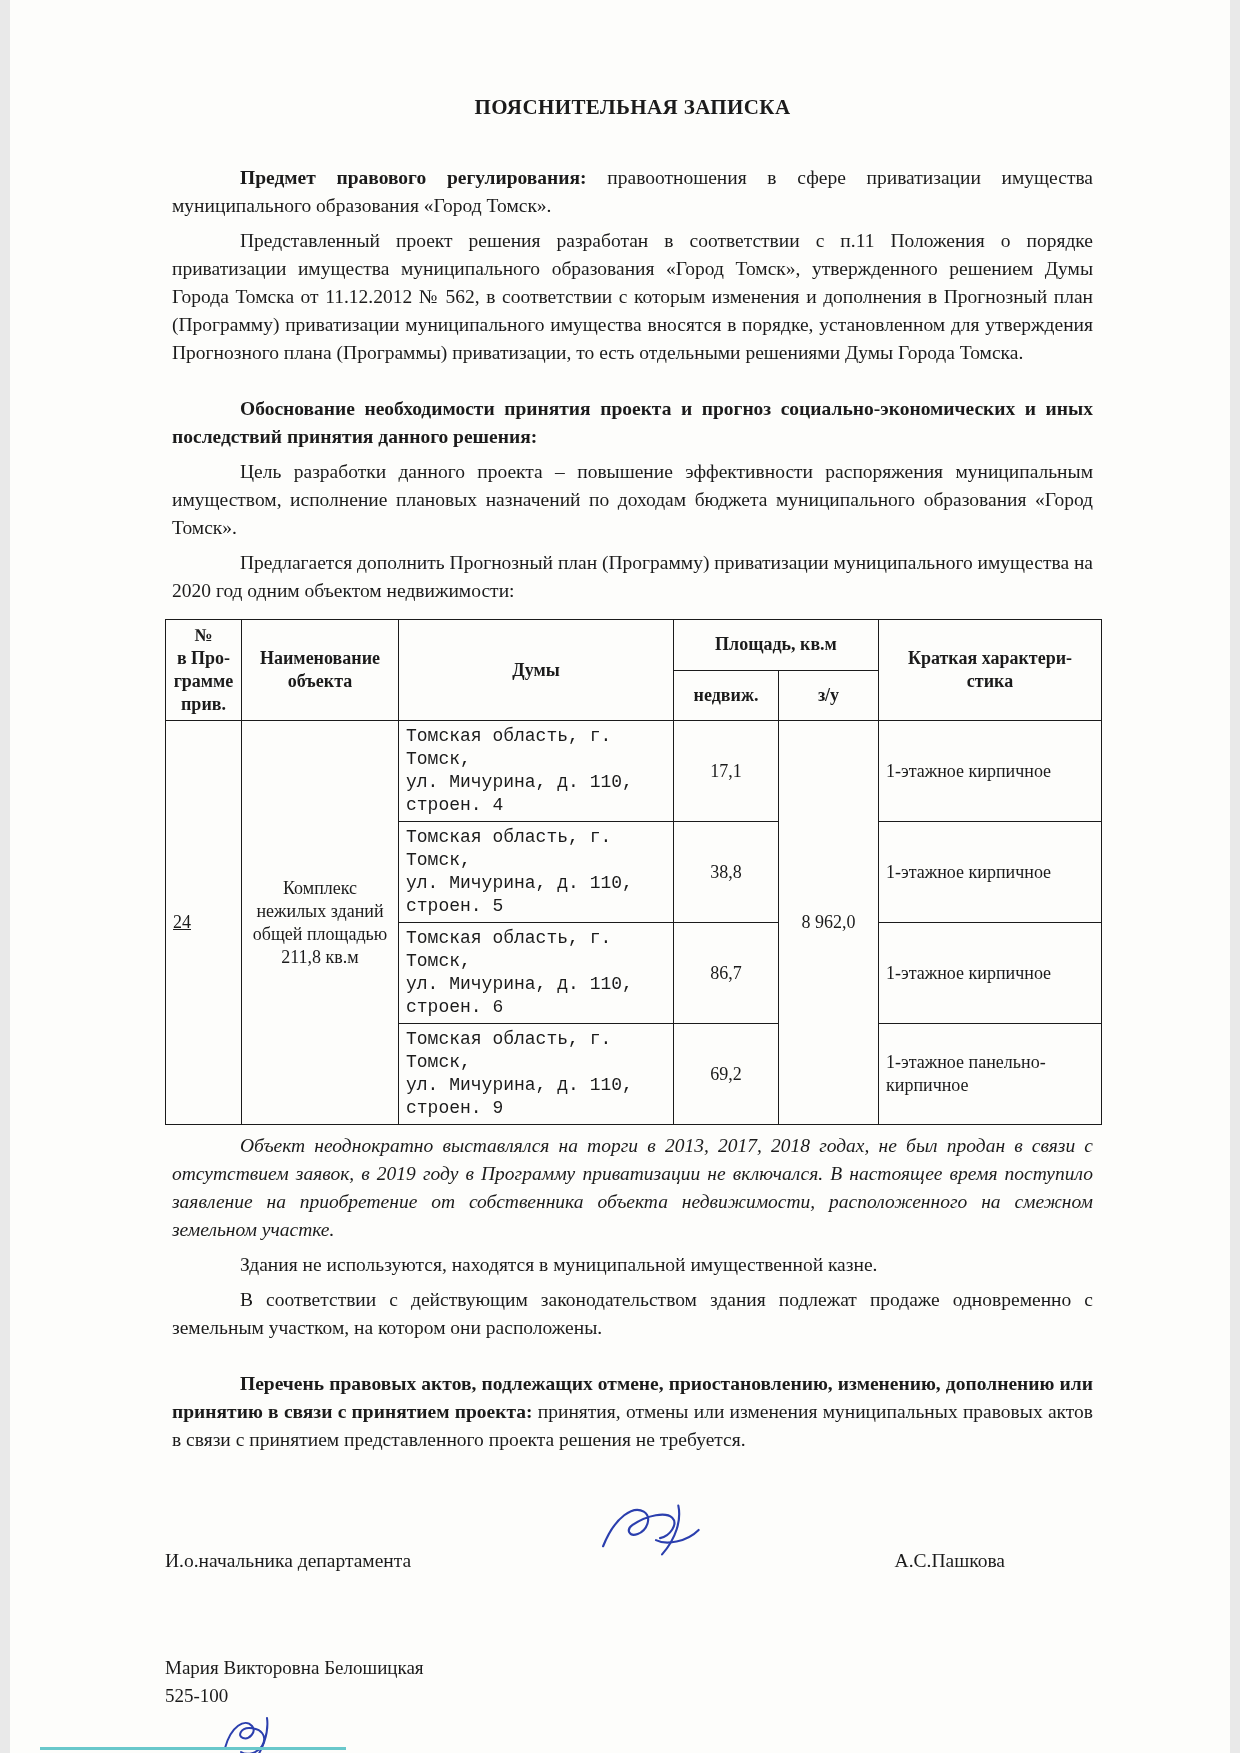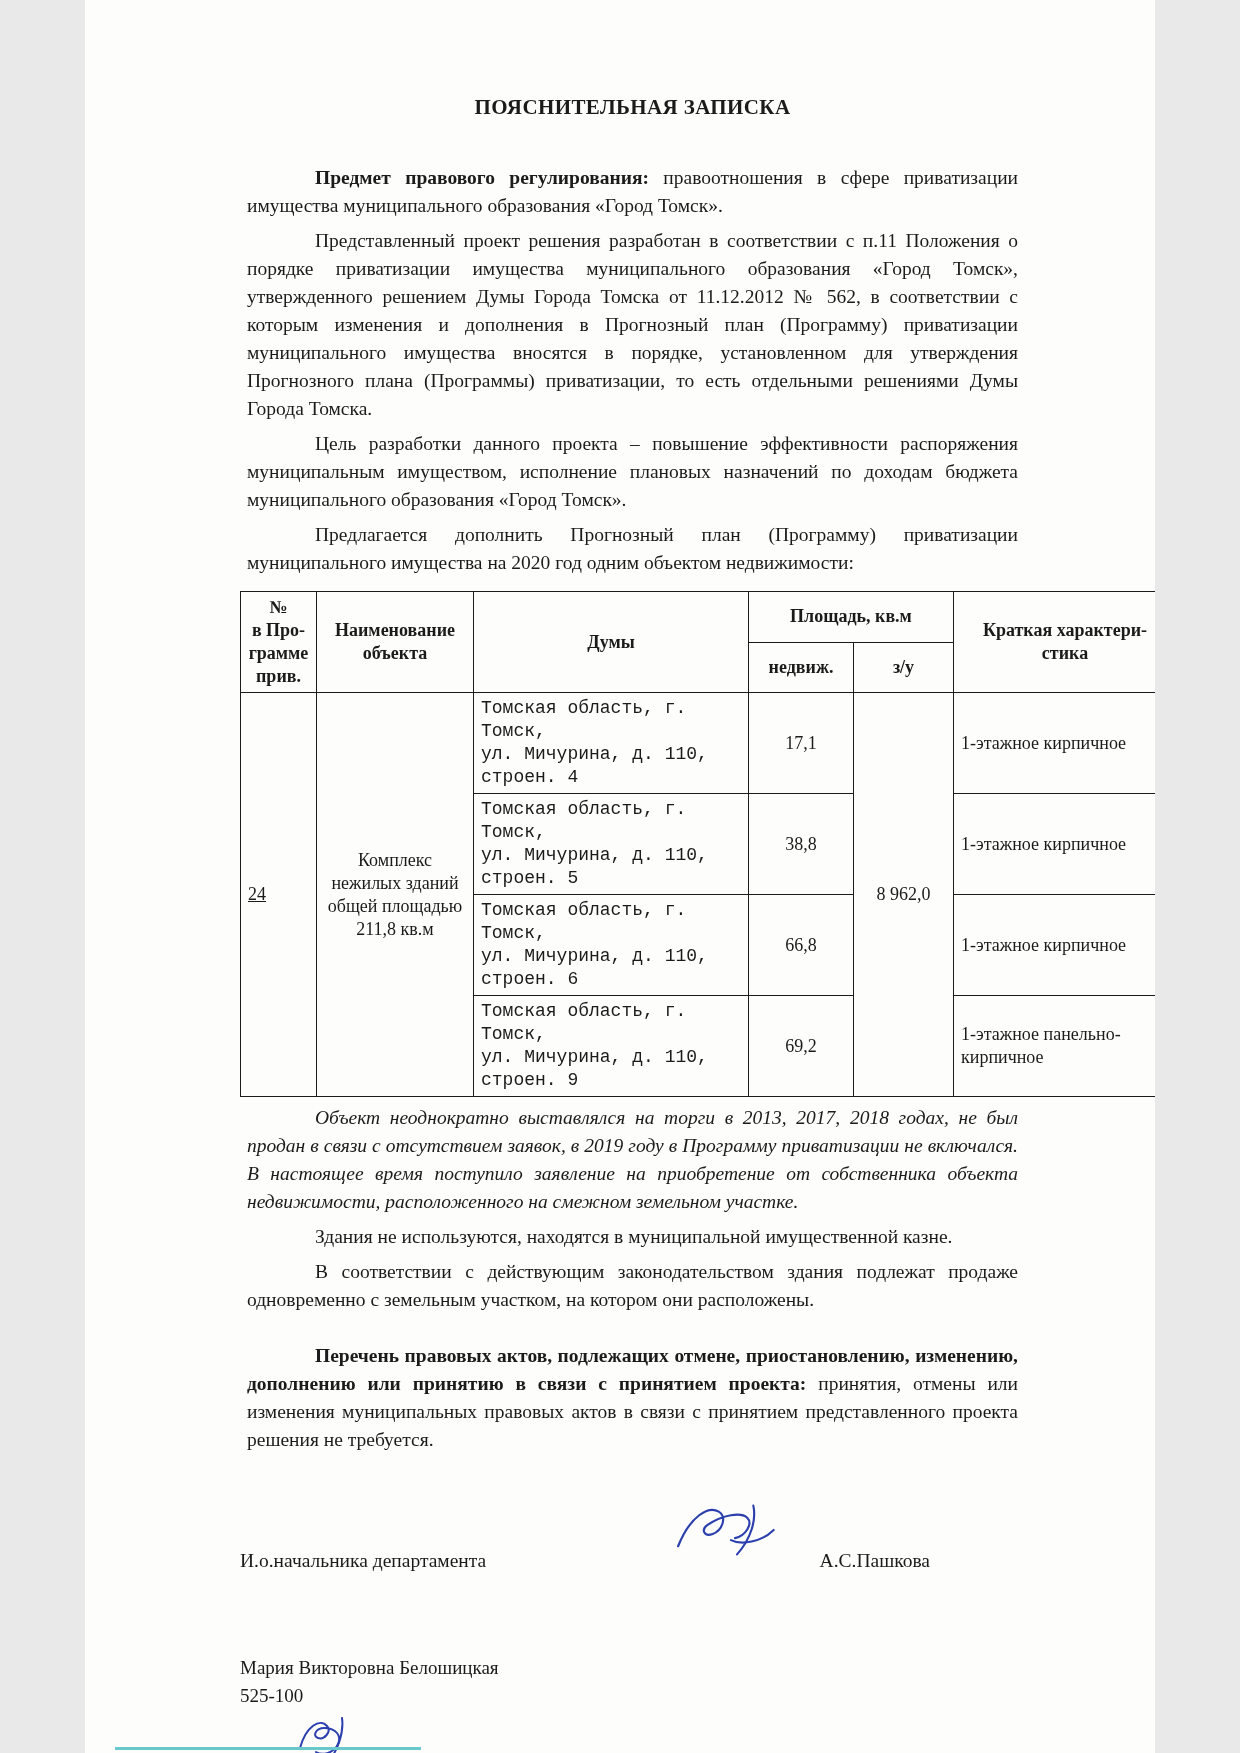--- a/index.html
+++ b/index.html
@@ -1,18 +1,18 @@
 <!DOCTYPE html>
 <html lang="ru"><head>
 <meta charset="utf-8">
 <style>
   html, body { margin: 0; padding: 0; background: #e9e9e9; }
   .page {
     position: relative;
-    width: 1070px;
+    width: 1220px;
     height: 1753px;
     margin: 0 auto;
     background: #fdfdfb;
     color: #1b1b1b;
     font-family: "Liberation Serif", "DejaVu Serif", serif;
     box-sizing: border-box;
     padding: 95px 130px 0 155px;
     overflow: hidden;
   }
   .doc-title {
@@ -101,20 +101,21 @@
 <div class="page">
 
   <div class="doc-title">ПОЯСНИТЕЛЬНАЯ ЗАПИСКА</div>
 
   <div class="doc-body">
 
     <p class="first-para"><span class="bold">Предмет правового регулирования:</span><span> правоотношения в сфере приватизации имущества муниципального образования «Город Томск».</span></p>
 
     <p>Представленный проект решения разработан в соответствии с п.11 Положения о порядке приватизации имущества муниципального образования «Город Томск», утвержденного решением Думы Города Томска от 11.12.2012 № 562, в соответствии с которым изменения и дополнения в Прогнозный план (Программу) приватизации муниципального имущества вносятся в порядке, установленном для утверждения Прогнозного плана (Программы) приватизации, то есть отдельными решениями Думы Города Томска.</p>
 
+    <p class="gap-top bold">Обоснование необходимости принятия проекта и прогноз социально-экономических и иных последствий принятия данного решения:</p>
 
     <p>Цель разработки данного проекта – повышение эффективности распоряжения муниципальным имуществом, исполнение плановых назначений по доходам  бюджета муниципального образования «Город Томск».</p>
 
     <p>Предлагается дополнить Прогнозный план (Программу) приватизации муниципального имущества на 2020 год одним объектом недвижимости:</p>
 
     <table class="objects">
       <colgroup>
         <col style="width:76px">
         <col style="width:157px">
         <col style="width:275px">
@@ -152,21 +153,21 @@
         </tr>
         <tr>
           <td class="cell-addr">Томская область, г. Томск,
 ул. Мичурина, д. 110, строен. 5</td>
           <td class="cell-area">38,8</td>
           <td class="cell-brief">1-этажное кирпичное</td>
         </tr>
         <tr>
           <td class="cell-addr">Томская область, г. Томск,
 ул. Мичурина, д. 110, строен. 6</td>
-          <td class="cell-area">66,8</td>
+          <td class="cell-area">86,7</td>
           <td class="cell-brief">1-этажное кирпичное</td>
         </tr>
         <tr>
           <td class="cell-addr">Томская область, г. Томск,
 ул. Мичурина, д. 110, строен. 9</td>
           <td class="cell-area">69,2</td>
           <td class="cell-brief">1-этажное панельно-кирпичное</td>
         </tr>
       </tbody>
     </table>

